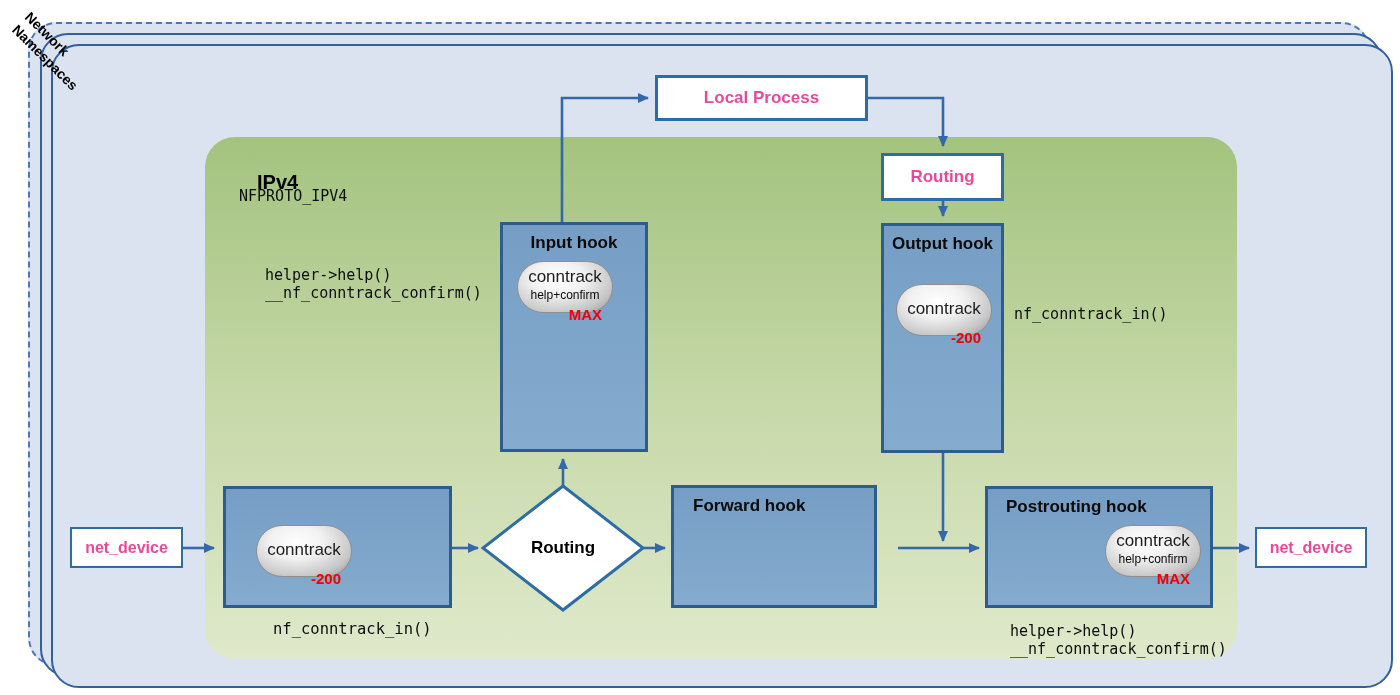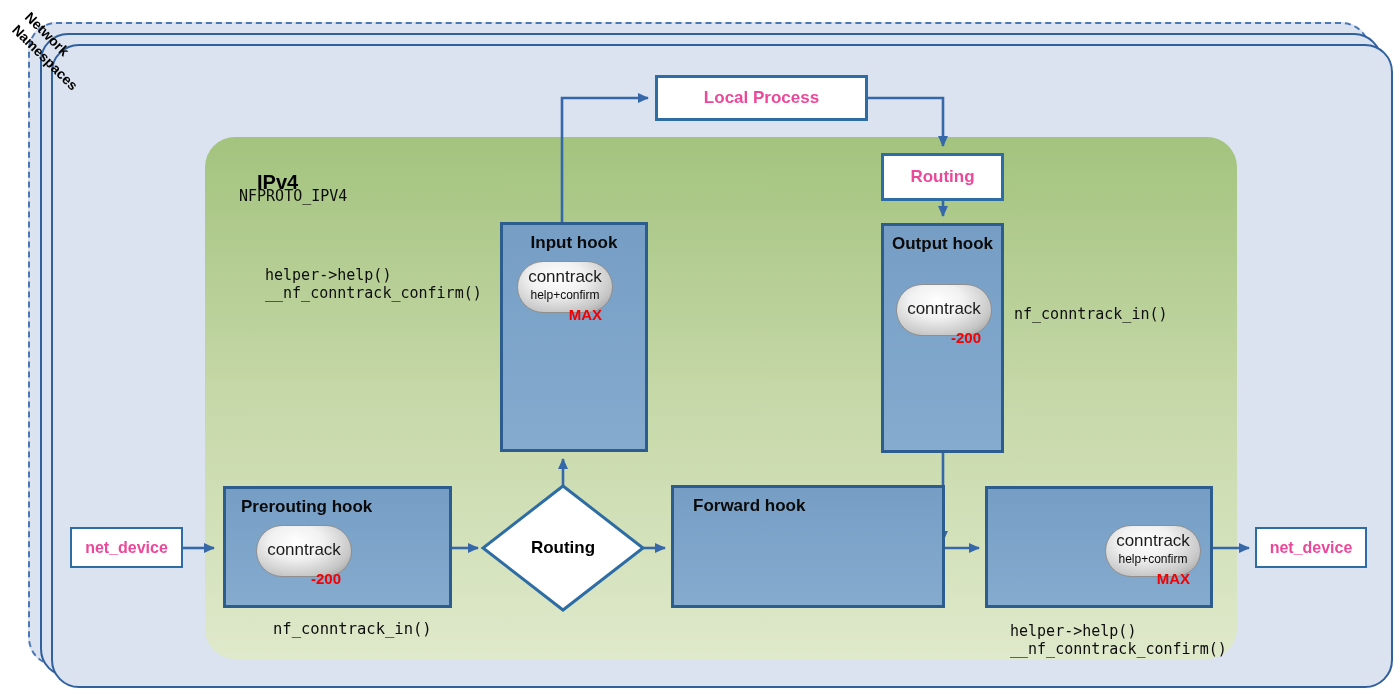--- a/index.html
+++ b/index.html
@@ -96,49 +96,49 @@
       <path d="M563,488 L563,459" marker-end="url(#ah)"></path>
       <path d="M562,222 L562,98 L648,98" marker-end="url(#ah)"></path>
       <path d="M868,98 L943,98 L943,146" marker-end="url(#ah)"></path>
       <path d="M943,201 L943,216" marker-end="url(#ah)"></path>
       <path d="M943,453 L943,541" marker-end="url(#ah)"></path>
     </g>
     <polygon points="563,486 643,548 563,610 483,548" fill="#ffffff" stroke="#2e6da4" stroke-width="3"></polygon>
   </svg>
 
   <div class="hook" style="left:223px;top:486px;width:229px;height:122px;">
-    <div class="hook-title t-left">Prerouting hook</div>
     <div class="pill" style="left:30px;top:36px;">
       <div class="pill-main solo">conntrack</div>
       <div class="pill-priority">-200</div>
     </div>
   </div>
 
   <div class="hook" style="left:500px;top:222px;width:148px;height:230px;">
     <div class="hook-title t-center">Input hook</div>
     <div class="pill" style="left:14px;top:36px;">
       <div class="pill-main">conntrack</div>
       <div class="pill-sub">help+confirm</div>
       <div class="pill-priority">MAX</div>
     </div>
   </div>
 
-  <div class="hook" style="left:671px;top:485px;width:274px;height:123px;">
+  <div class="hook" style="left:671px;top:485px;width:206px;height:123px;">
     <div class="hook-title t-left" style="margin-left:19px;">Forward hook</div>
   </div>
 
   <div class="hook" style="left:881px;top:223px;width:123px;height:230px;">
     <div class="hook-title t-center">Output hook</div>
     <div class="pill" style="left:12px;top:58px;">
       <div class="pill-main solo">conntrack</div>
       <div class="pill-priority">-200</div>
     </div>
   </div>
 
   <div class="hook" style="left:985px;top:486px;width:228px;height:122px;">
+    <div class="hook-title t-left" style="margin-left:18px;">Postrouting hook</div>
     <div class="pill" style="left:117px;top:36px;">
       <div class="pill-main">conntrack</div>
       <div class="pill-sub">help+confirm</div>
       <div class="pill-priority">MAX</div>
     </div>
   </div>
 
   <div class="node" style="left:655px;top:75px;width:213px;height:46px;">
     <span>Local Process</span>
   </div>

